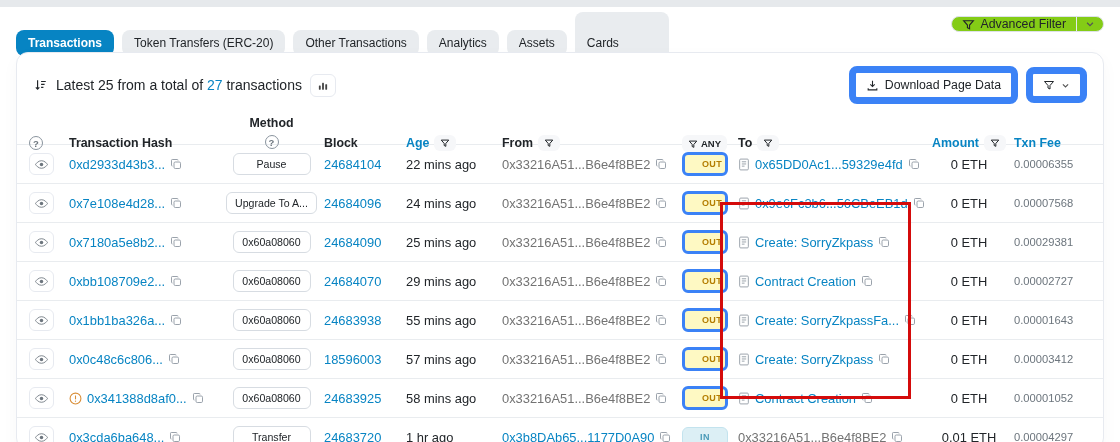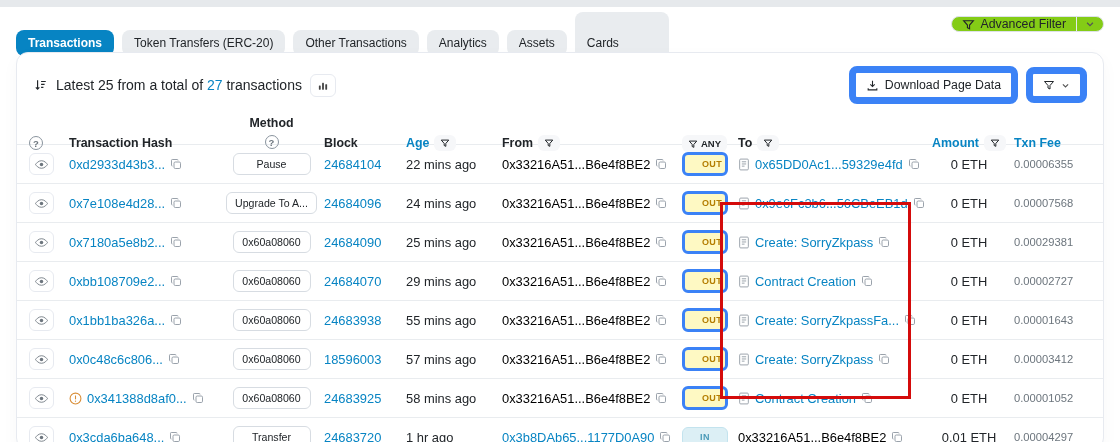--- a/index.html
+++ b/index.html
@@ -41,21 +41,21 @@
   .hblue { color:#0784c3; }
   .fchip { display:inline-flex; align-items:flex-end; justify-content:center; gap:3px; background:#f6f7f9;
     border-radius:6px; padding:3px 6px; cursor:pointer; }
   .fchip .anytxt { font-size:9.5px; font-weight:700; color:#212529; }
   .qmark { width:14px; height:14px; border:1px solid #8a949e; border-radius:50%; color:#6c757d;
     font-size:9.5px; display:inline-flex; align-items:center; justify-content:center; font-weight:700; }
 
   .eye-btn { width:25px; height:22px; border:1px solid #e7eaf0; border-radius:6px; background:#fff;
     display:inline-flex; align-items:center; justify-content:center; cursor:pointer; }
   .link { color:#0784c3; text-decoration:none; cursor:pointer; }
-  .addr { color:#000000; }
+  .addr { color:#737373; }
   .addr.is-link { color:#0784c3; cursor:pointer; }
   .copy { display:inline-flex; cursor:pointer; flex:none; }
   .pill { display:inline-block; min-width:78px; text-align:center; padding:4px 8px; font-size:10.6px;
     border:1px solid #d7dce2; border-radius:6px; background:#fff; color:#212529; cursor:default;
     overflow:hidden; text-overflow:ellipsis; max-width:96px; }
   .dir { display:inline-block; width:46px; text-align:center; padding:4px 0; border-radius:6px;
     font-size:9px; font-weight:700; letter-spacing:.4px; }
   .dir.OUT { background:#fef9c3; color:#b47d00; border:3px solid #3b82f6;padding-left:14px; }
   .dir.IN  { background:#dceff5; color:#4a9ab8; border:1px solid #c3e3ee; }
   .cell.amount { justify-content:center; font-size:12.9px; }

